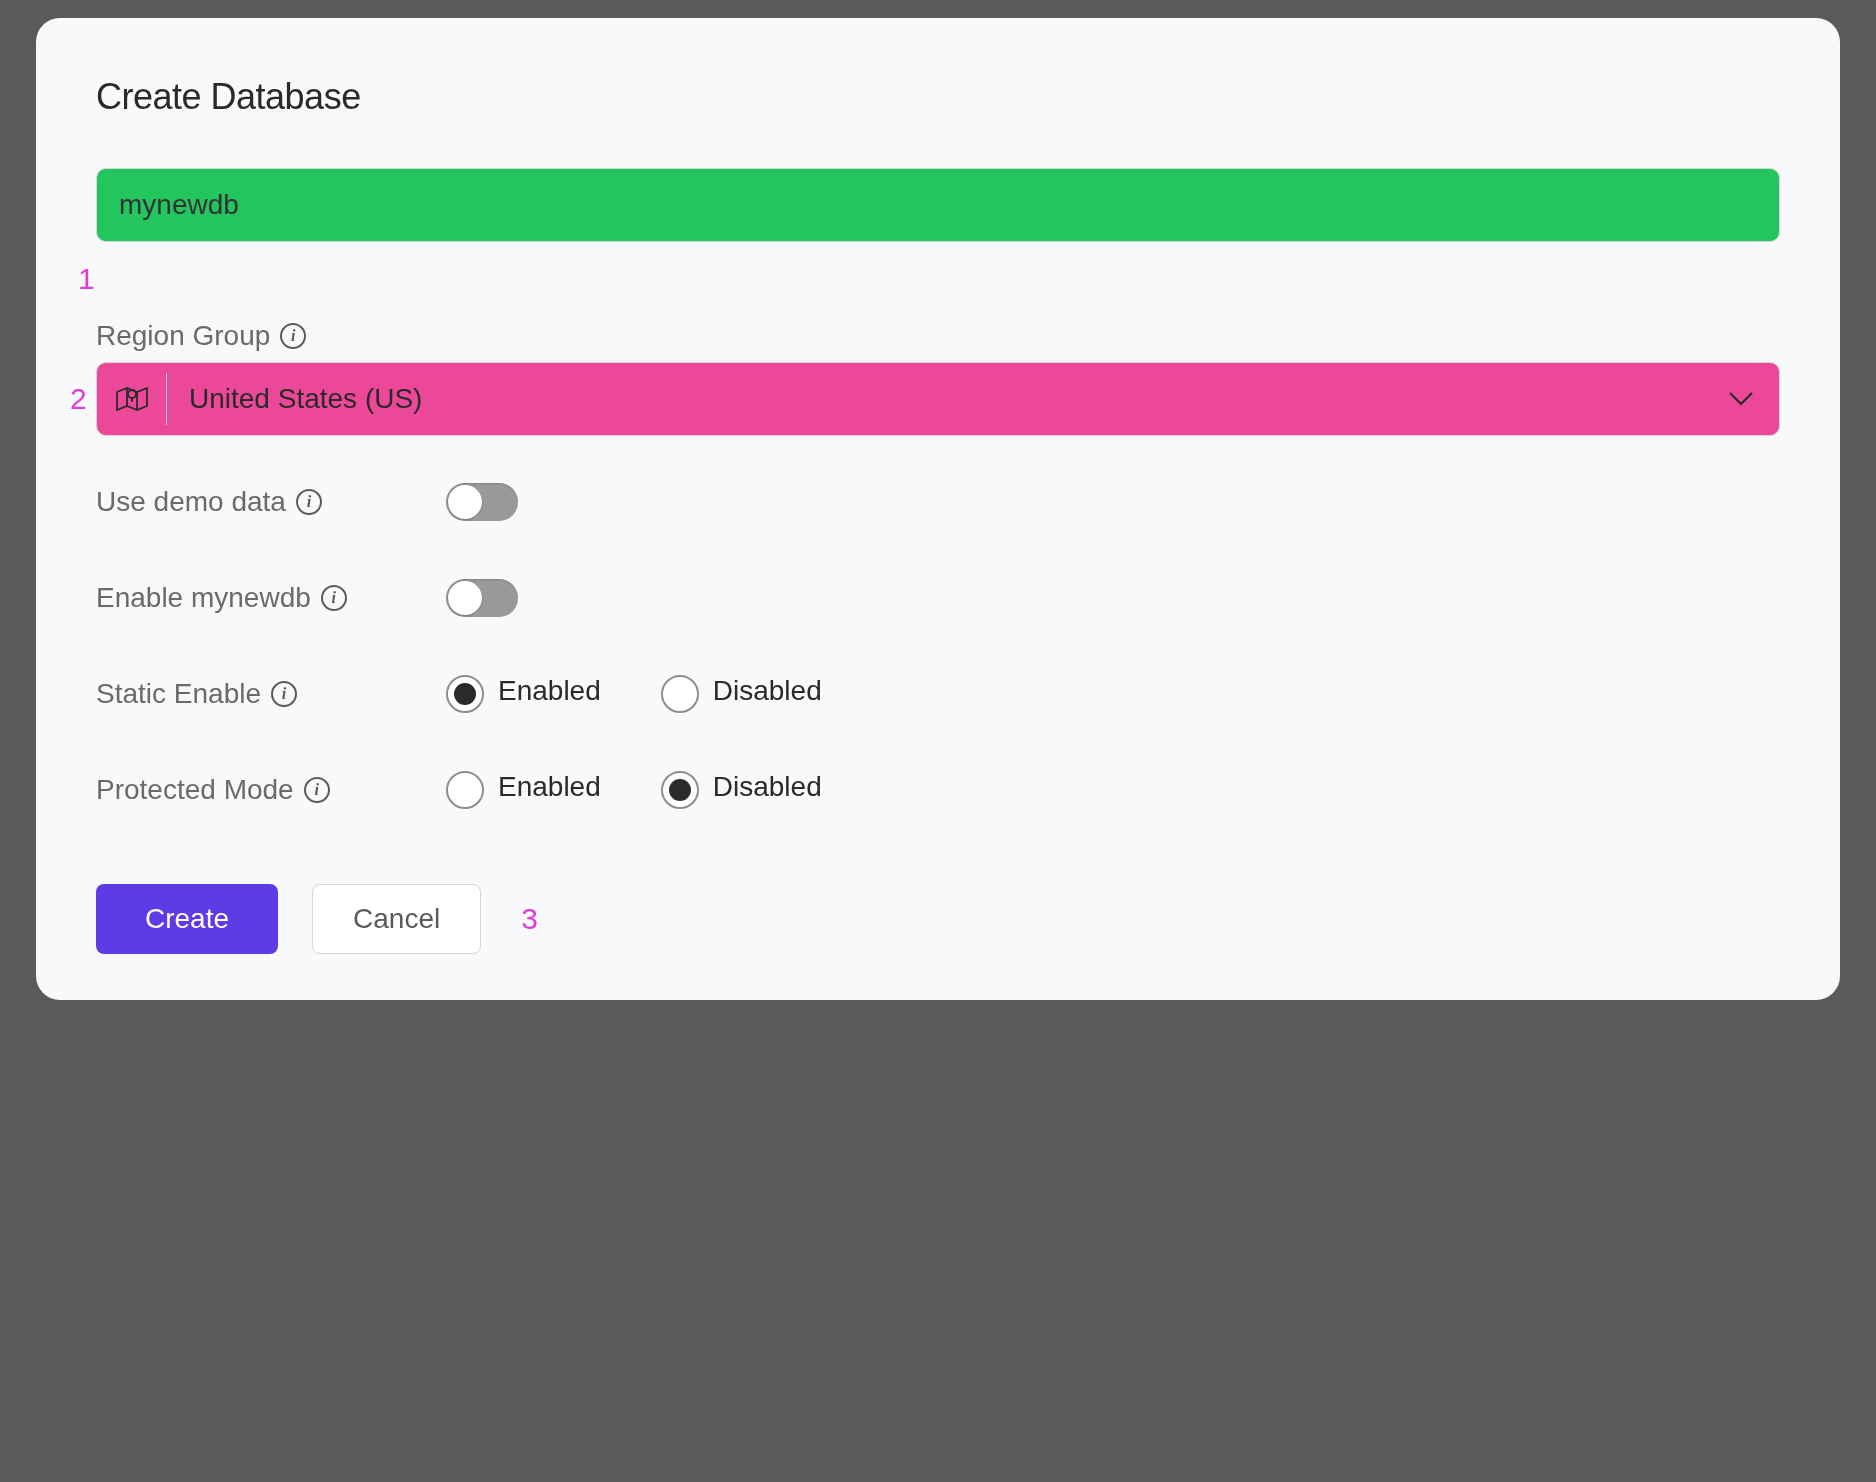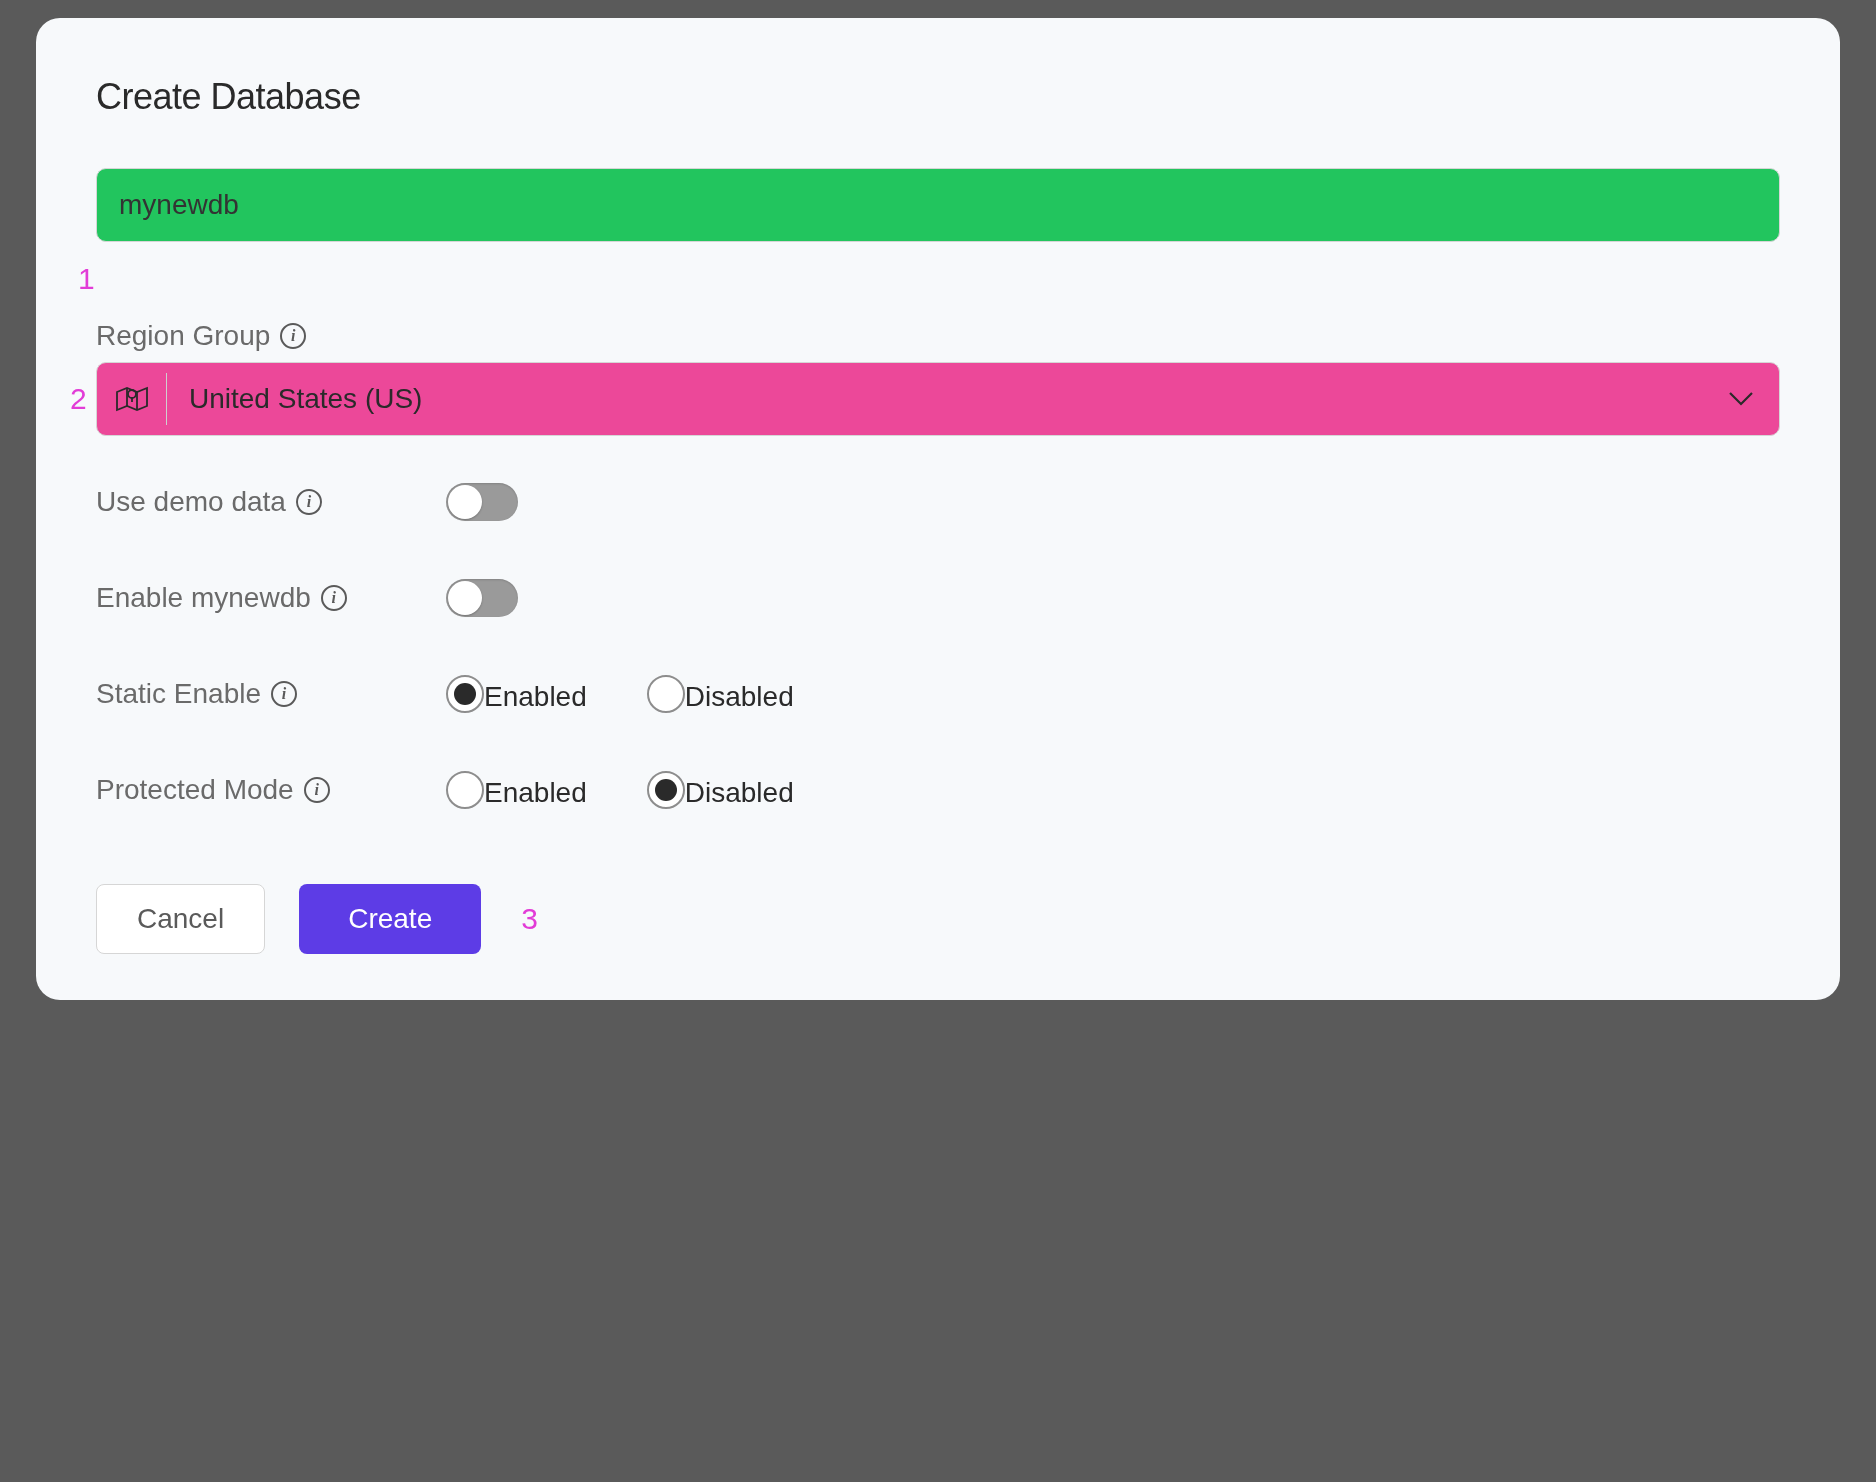--- a/index.html
+++ b/index.html
@@ -116,21 +116,22 @@
     left: 2px;
     box-shadow: 0 1px 2px rgba(0,0,0,0.25);
   }
   .radio-group {
     display: flex;
     gap: 60px;
     align-items: center;
   }
   .radio-item {
     display: flex;
-    align-items: flex-end;
+    align-items: flex-start;
+    gap: 14px;
     cursor: pointer;
   }
   .radio {
     width: 38px;
     height: 38px;
     border: 2px solid #8d8d8d;
     border-radius: 50%;
     display: flex;
     align-items: center;
     justify-content: center;
@@ -272,18 +273,18 @@
       <div class="radio-item">
         <div class="radio selected">
             <div class="dot"></div>
           </div>
         <span class="radio-label">Disabled</span>
       </div>
     </div>
   </div>
 
   <div class="actions">
+    <button class="btn btn-primary">Create</button>
     <button class="btn btn-secondary">Cancel</button>
-    <button class="btn btn-primary">Create</button>
     <span class="annot-3">3</span>
   </div>
 
 </div>
 
 </body></html>

